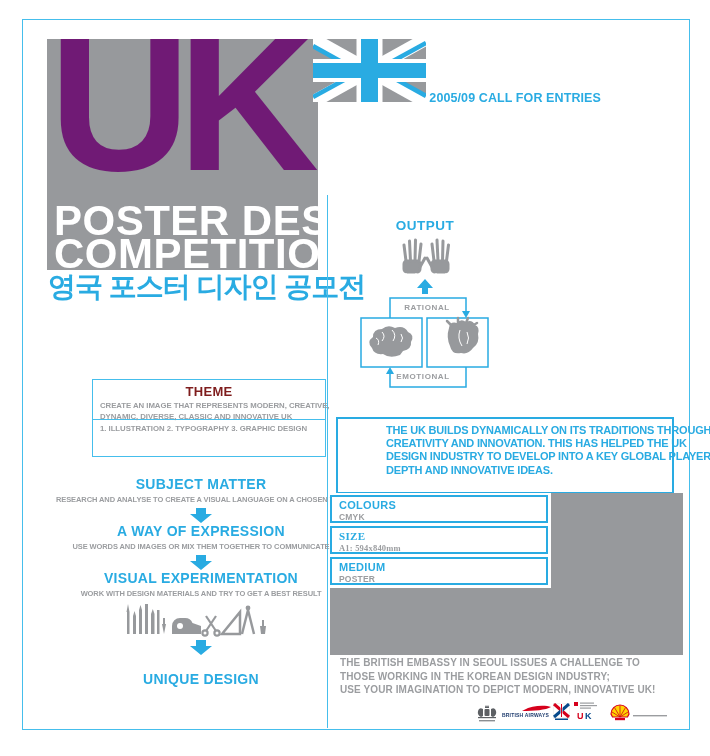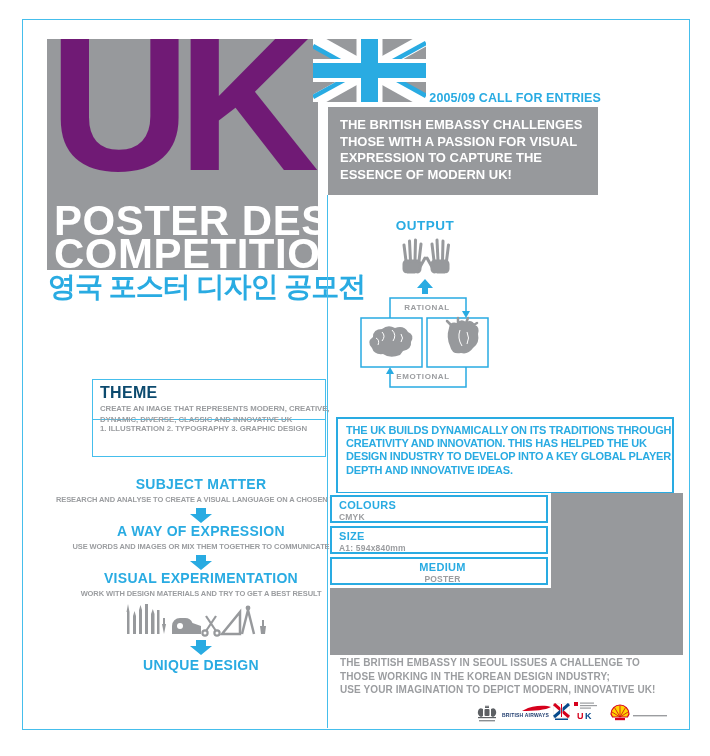--- a/index.html
+++ b/index.html
@@ -31,36 +31,36 @@
   .output-label{left:375px;top:218px;width:100px;text-align:center;color:#29ABE2;font-weight:bold;
                 font-size:13.5px;letter-spacing:0.5px;}
   .diagram-small-label{width:90px;text-align:center;color:#9B9DA0;font-weight:bold;font-size:8px;
                 letter-spacing:0.6px;}
 
   
   .tc-wrap{left:92px;top:379px;width:234px;}
   .tc-box{border:1px solid #45BEEC;background:#ffffff;box-sizing:border-box;padding:4px 7px 0 7px;}
   .tc-box1{height:41px;}
   .tc-box2{height:38px;margin-top:-1px;}
-  .tc-heading{color:#0c4a6e;font-weight:bold;font-size:16px;letter-spacing:0.3px;margin-bottom:2px;}
+  .tc-heading{color:#7f1d1d;font-weight:bold;font-size:13px;letter-spacing:0.3px;margin-bottom:2px;text-align:center;}
   .tc-body{color:#9B9DA0;font-weight:bold;font-size:7.8px;line-height:10.5px;letter-spacing:-0.05px;white-space:nowrap;}
 
   
   .flow{left:56px;top:472px;width:290px;text-align:center;}
   .step-title{color:#29ABE2;font-weight:bold;font-size:14px;letter-spacing:0.3px;padding-top:4px;}
   .step-desc{color:#9B9DA0;font-weight:bold;font-size:7.5px;letter-spacing:-0.1px;margin-top:3px;white-space:nowrap;}
   .arrow-wrap{margin-top:4px;height:15px;}
   .tools-wrap{margin-top:4px;height:36px;}
-  .result-title{color:#29ABE2;font-weight:bold;font-size:14px;letter-spacing:0.3px;margin-top:2px;}
+  .result-title{color:#29ABE2;font-weight:bold;font-size:14px;letter-spacing:0.3px;margin-top:16px;}
 
   
   .uk-builds{left:336px;top:417px;width:338px;height:77px;border:2px solid #29ABE2;box-sizing:border-box;
              padding:5px 0 0 8px;color:#29ABE2;font-weight:bold;font-size:11px;line-height:13.2px;
              letter-spacing:-0.2px;background:#ffffff;}
-  .uk-builds div{white-space:nowrap;}
+  .uk-builds div{white-space:nowrap;margin-left:40px;}
 
   
   .gray-panel{left:330px;top:493px;width:353px;height:162px;background:#97999C;}
   .white-col{left:330px;top:493px;width:221px;height:95px;background:#ffffff;}
   .spec-box{left:330px;width:218px;height:28px;border:2px solid #29ABE2;box-sizing:border-box;
             background:#ffffff;padding:2px 0 0 7px;}
   .spec-heading{color:#29ABE2;font-weight:bold;font-size:11px;letter-spacing:0.3px;}
   .spec-value{color:#9B9DA0;font-weight:bold;font-size:8.5px;margin-top:1px;letter-spacing:0.2px;}
 
   .footer-note{left:340px;top:656px;color:#9B9DA0;font-weight:bold;font-size:10px;line-height:13.5px;
@@ -98,26 +98,20 @@
       <line x1="68" y1="32" x2="113" y2="57" stroke="#29ABE2" stroke-width="4.6"></line>
       <rect x="43.5" y="0" width="26" height="63" fill="#ffffff"></rect>
       <rect x="0" y="20" width="113" height="23" fill="#ffffff"></rect>
       <rect x="48" y="0" width="17" height="63" fill="#29ABE2"></rect>
       <rect x="0" y="24" width="113" height="15" fill="#29ABE2"></rect>
     </svg>
   </div>
 
   <div class="abs call">2005/09 CALL FOR ENTRIES</div>
 
-  <div class="abs challenge">
-    <div>THE BRITISH EMBASSY CHALLENGES</div>
-    <div>THOSE WITH A PASSION FOR VISUAL</div>
-    <div>EXPRESSION TO CAPTURE THE</div>
-    <div>ESSENCE OF MODERN UK!</div>
-  </div>
 
   <div class="abs divider"></div>
 
   <div class="abs output-label">OUTPUT</div>
 
   <div class="abs" style="left:396px;top:236px;width:60px;height:42px;">
     <svg width="60" height="42" viewBox="0 0 60 42">
       <g stroke="#97999C" stroke-width="3" stroke-linecap="round" fill="#97999C">
         <rect x="8" y="25" width="16" height="11" rx="3"></rect>
         <line x1="10" y1="25" x2="8" y2="9"></line>
@@ -243,25 +237,25 @@
     <div>DESIGN INDUSTRY TO DEVELOP INTO A KEY GLOBAL PLAYER</div>
     <div>DEPTH AND INNOVATIVE IDEAS.</div>
   </div>
 
   <div class="abs gray-panel"></div>
   <div class="abs white-col"></div>
   <div class="abs spec-box" style="top:495px;">
     <div class="spec-heading">COLOURS</div>
     <div class="spec-value">CMYK</div>
   </div>
-  <div class="abs spec-box" style="top:526px;">
+  <div class="abs spec-box" style="top:526px;font-family:Liberation Serif, serif;">
     <div class="spec-heading">SIZE</div>
     <div class="spec-value">A1: 594x840mm</div>
   </div>
-  <div class="abs spec-box" style="top:557px;text-align:center;">
+  <div class="abs spec-box" style="top:557px;">
     <div class="spec-heading">MEDIUM</div>
     <div class="spec-value">POSTER</div>
   </div>
 
   <div class="abs footer-note">
     <div>THE BRITISH EMBASSY IN SEOUL ISSUES A CHALLENGE TO</div>
     <div>THOSE WORKING IN THE KOREAN DESIGN INDUSTRY;</div>
     <div>USE YOUR IMAGINATION TO DEPICT MODERN, INNOVATIVE UK!</div>
   </div>
 

